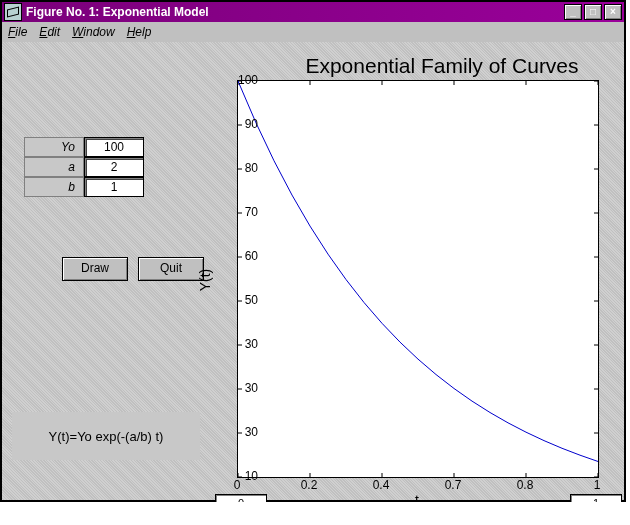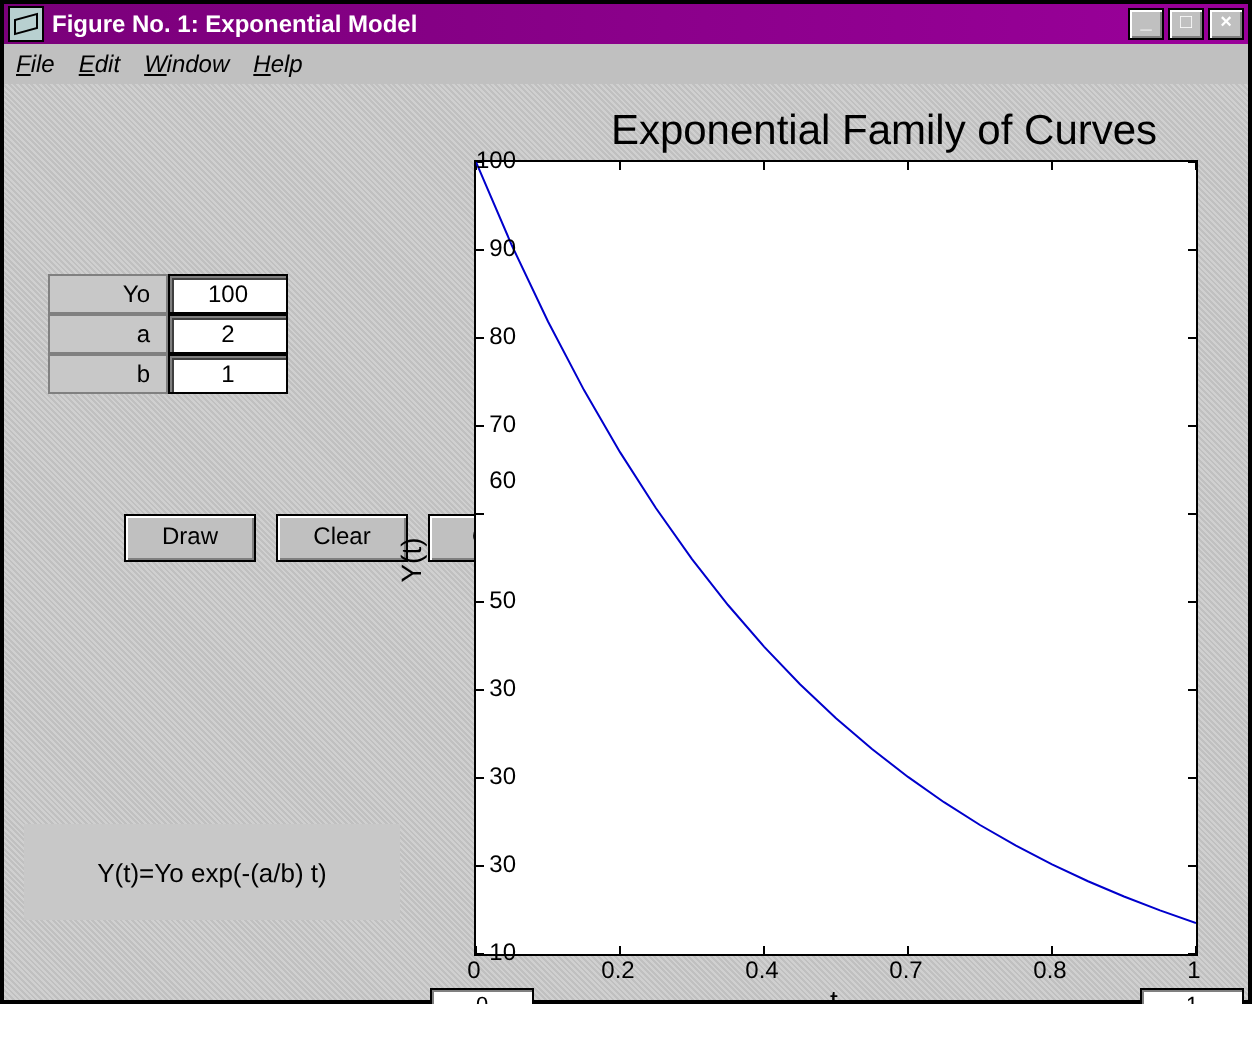--- a/index.html
+++ b/index.html
@@ -103,20 +103,21 @@
   .param-label {
     width: 60px;
     height: 20px;
     background: #c8c8c8;
     border: 1px solid #808080;
     text-align: right;
     padding-right: 8px;
     box-sizing: border-box;
     line-height: 18px;
     font-size: 12px;
+    font-style: italic;
   }
   .param-input {
     width: 60px;
     height: 20px;
     background: #fff;
     border: 1px solid #000;
     box-shadow: inset 1px 1px 0 #808080, inset 2px 2px 0 #404040;
     text-align: center;
     line-height: 18px;
     font-size: 12px;
@@ -249,21 +250,20 @@
         <div class="param-input">2</div>
       </div>
       <div class="param-row">
         <div class="param-label">b</div>
         <div class="param-input">1</div>
       </div>
     </div>
 
     <div class="btns">
       <div class="btn">Draw</div>
-      <div class="btn">Clear</div>
       <div class="btn">Quit</div>
     </div>
 
     <div class="formula-panel">
       <span>Y(t)=Yo exp(-(a/b) t)</span>
     </div>
 
     <div class="plot-area">
       <svg viewBox="0 0 360 396" preserveAspectRatio="none">
         <g id="tick-lines">
@@ -306,21 +306,21 @@
 
     <div class="ylabel">Y(t)</div>
     <div class="xlabel">t</div>
 
     <div id="yticks-container">
         <div class="ytick" style="top: 434px;">10</div>
         <div class="ytick" style="top: 390px;">30</div>
         <div class="ytick" style="top: 346px;">30</div>
         <div class="ytick" style="top: 302px;">30</div>
         <div class="ytick" style="top: 258px;">50</div>
-        <div class="ytick" style="top: 198px;">60</div>
+        <div class="ytick" style="top: 214px;">60</div>
         <div class="ytick" style="top: 170px;">70</div>
         <div class="ytick" style="top: 126px;">80</div>
         <div class="ytick" style="top: 82px;">90</div>
         <div class="ytick" style="top: 38px;">100</div>
       </div>
     <div id="xticks-container">
         <div class="xtick" style="left: 235px;">0</div>
         <div class="xtick" style="left: 307px;">0.2</div>
         <div class="xtick" style="left: 379px;">0.4</div>
         <div class="xtick" style="left: 451px;">0.7</div>

